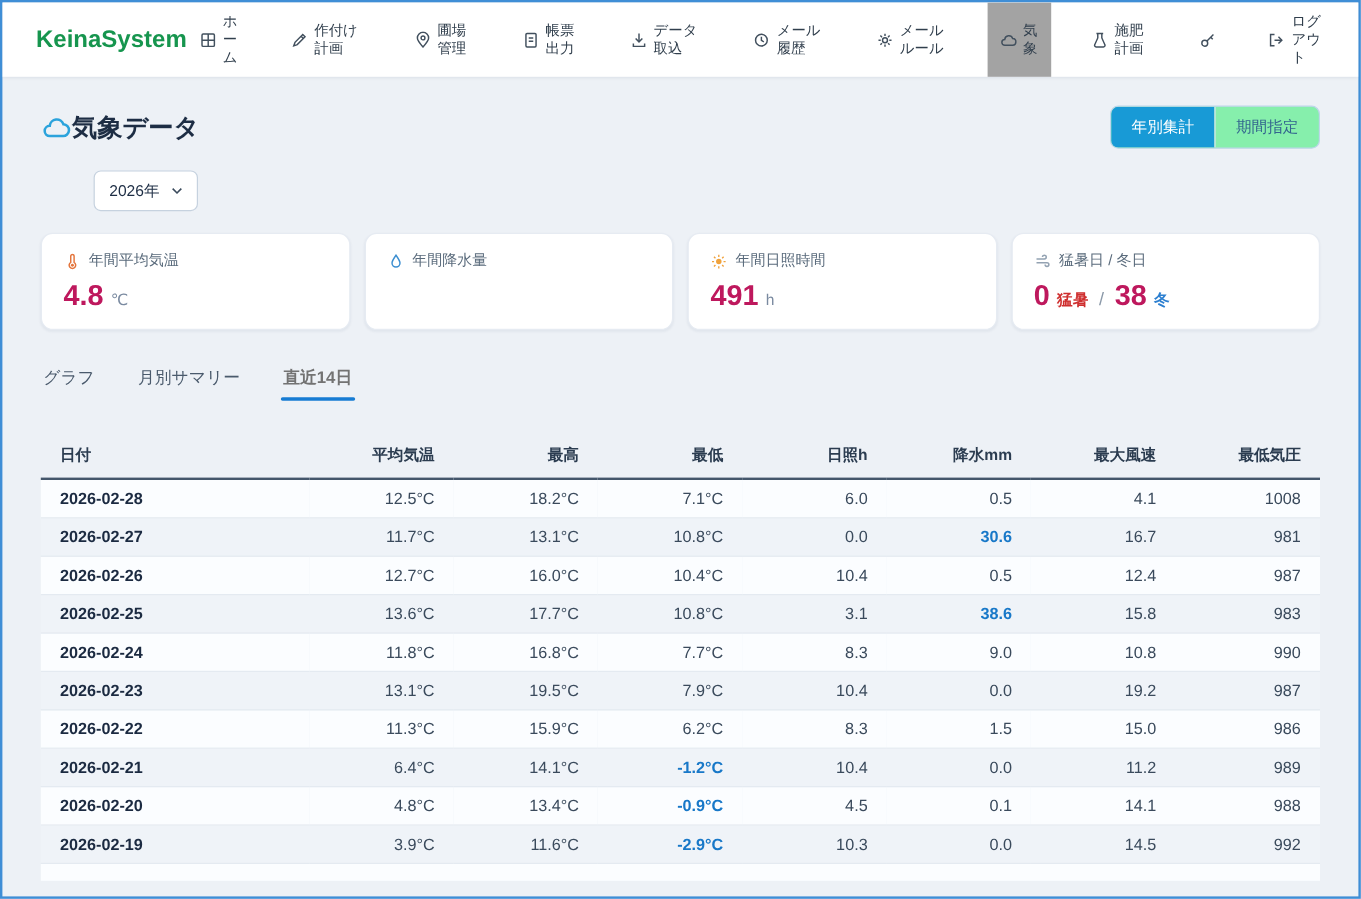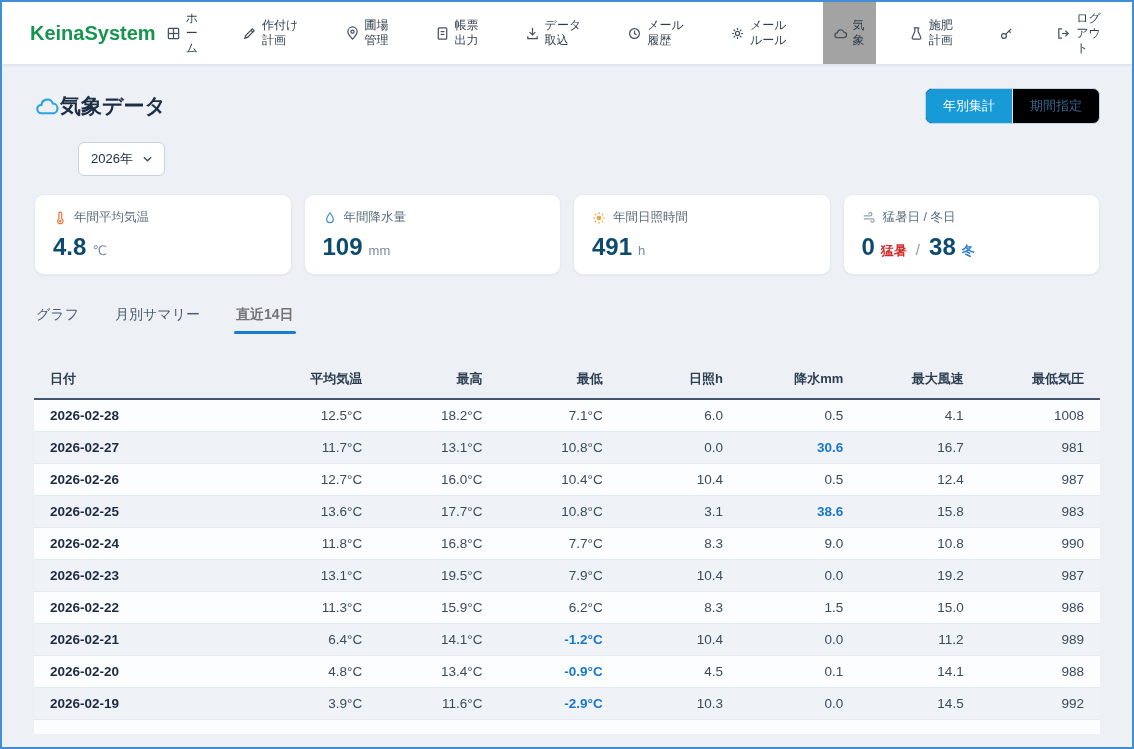--- a/index.html
+++ b/index.html
@@ -24,40 +24,40 @@
   }
   .nav-item.active { background:#a3a3a3; }
   .nav-icon { color:#42505e; display:flex; align-items:center; flex:0 0 auto; }
   .nav-label { font-size:12px; line-height:1.25; color:#313f4d; word-break:break-all; }
   .w1 { width:1.15em; } .w2 { width:2.3em; } .w3 { width:3.35em; }
   
   .content { padding:24px 32px 0 32px; }
   .title-row { display:flex; align-items:center; justify-content:space-between; margin-bottom:18px; }
   .title-left { display:flex; align-items:center; gap:0; }
   .page-title { font-size:21px; font-weight:bold; color:#1d2d44; }
-  .seg-group { display:inline-flex; border:1px solid #bed6ea; border-radius:7px; overflow:hidden; background:#000000; }
+  .seg-group { display:inline-flex; border:1px solid #bed6ea; border-radius:7px; overflow:hidden; background:#86efac; }
   .seg { padding:8px 17px; font-size:13px; border:none; background:transparent; color:#33658e;
          cursor:pointer; font-family:inherit; }
   .seg.active { background:#189ad6; color:#fff; }
   .seg + .seg { border-left:1px solid #d9e5f0; }
   .year-select {
     display:inline-flex; align-items:center; gap:10px; background:#fff; border:1px solid #c6d2df;
     border-radius:6px; padding:7px 12px; font-size:13px; color:#1d2d44; cursor:pointer;
     margin-bottom:18px;
     margin-left:44px;
   }
   
   .cards { display:flex; gap:12px; margin-bottom:25px; }
   .card {
     flex:1; background:#fff; border:1px solid #e6ebf2; border-radius:10px;
     padding:14px 18px 13px 18px; box-shadow:0 1px 2px rgba(20,40,70,.05);
   }
   .card-label { display:flex; align-items:center; gap:7px; font-size:12.5px; color:#5a6b7c; margin-bottom:7px; }
   .card-value-row { display:flex; align-items:baseline; gap:6px; }
-  .card-value { font-size:24px; font-weight:bold; color:#0c4a6e; }
+  .card-value { font-size:24px; font-weight:bold; color:#be185d; }
   .card-unit { font-size:13px; color:#7a8aa0; }
   .hot-label { font-size:13px; font-weight:bold; color:#cf2f2f; }
   .cold-label { font-size:13px; font-weight:bold; color:#2c7fd0; }
   .value-sep { font-size:15px; color:#8a98a8; padding:0 3px; }
   
   .tabs { display:flex; gap:32px; margin-bottom:26px; }
   .tab { font-size:14px; color:#4a5a6c; padding:6px 2px 10px 2px; cursor:pointer; position:relative; }
   .tab.active { color:#737373; font-weight:bold; }
   .tab.active::after { content:""; position:absolute; left:0; right:0; bottom:0; height:3px; background:#177cd3; border-radius:2px; }
   
@@ -244,24 +244,20 @@
     </div>
 
     <div class="card">
       <div class="card-label">
         <span>
           <svg width="14" height="14" viewBox="0 0 16 16" fill="none" stroke="#3d8fd1" stroke-width="1.4">
               <path d="M8 2C5.7 5.2 4.2 7.4 4.2 9.4a3.8 3.8 0 0 0 7.6 0C11.8 7.4 10.3 5.2 8 2z"></path>
             </svg>
         </span>
         <span>年間降水量</span>
-      </div>
-      <div class="card-value-row">
-        <span class="card-value">109</span>
-        <span class="card-unit">mm</span>
       </div>
     </div>
 
     <div class="card">
       <div class="card-label">
         <span>
           <svg width="14" height="14" viewBox="0 0 16 16" fill="none" stroke="#f0a23c" stroke-width="1.3">
               <circle cx="8" cy="8" r="2.6" fill="#f0a23c" stroke="none"></circle>
               <path d="M8 1.5v2M8 12.5v2M1.5 8h2M12.5 8h2M3.4 3.4l1.4 1.4M11.2 11.2l1.4 1.4M12.6 3.4l-1.4 1.4M4.8 11.2l-1.4 1.4"></path>
             </svg>

